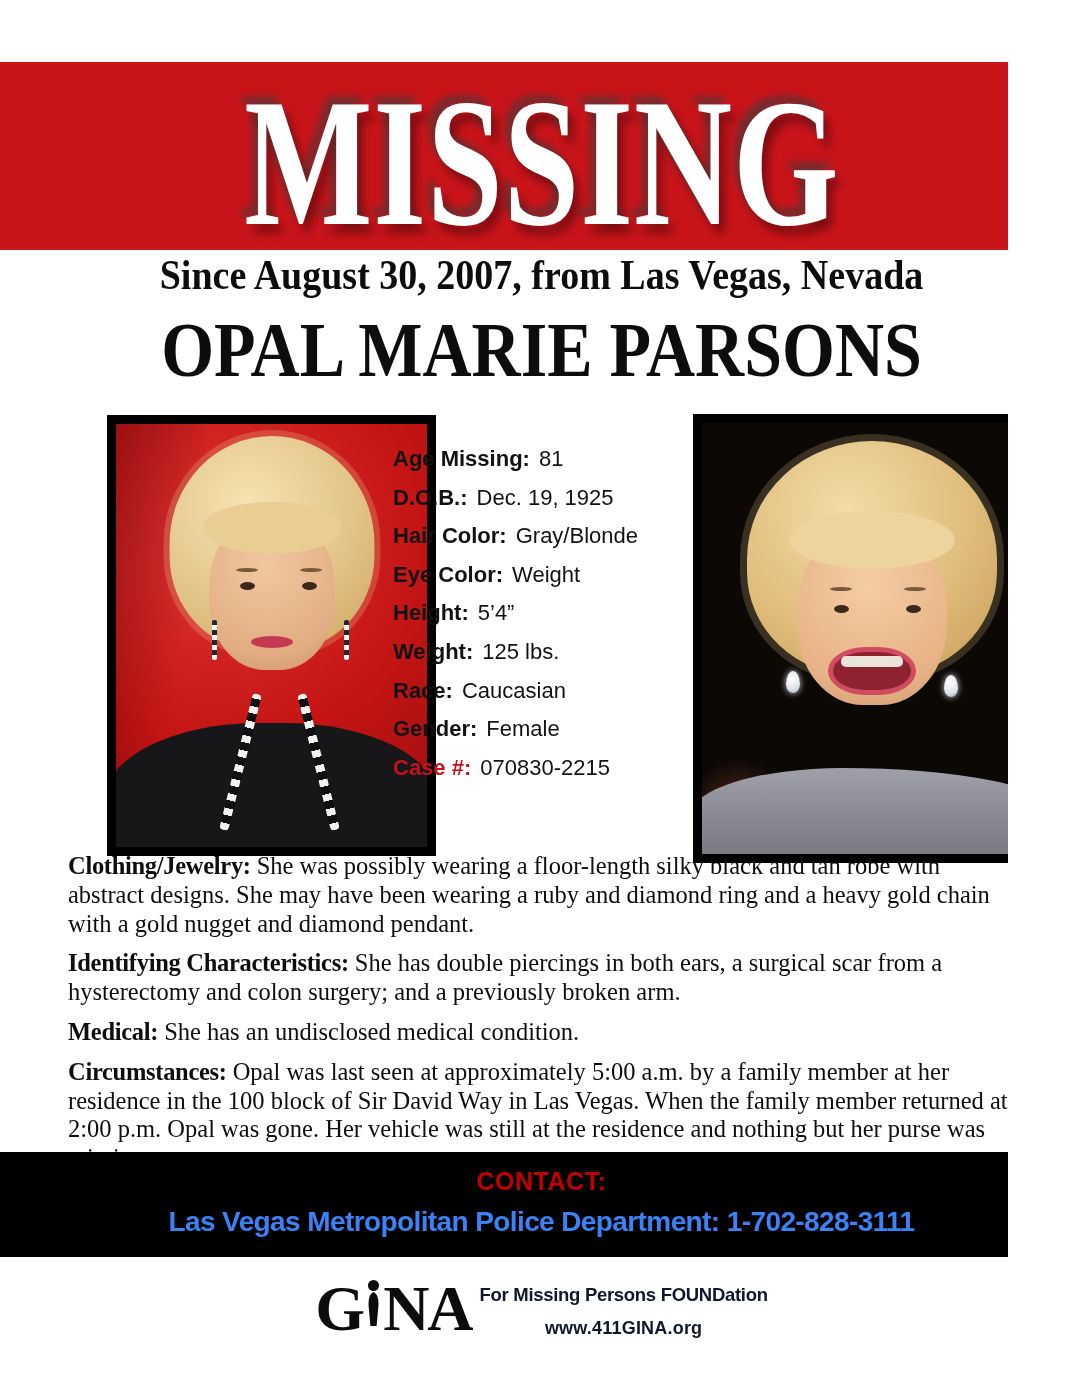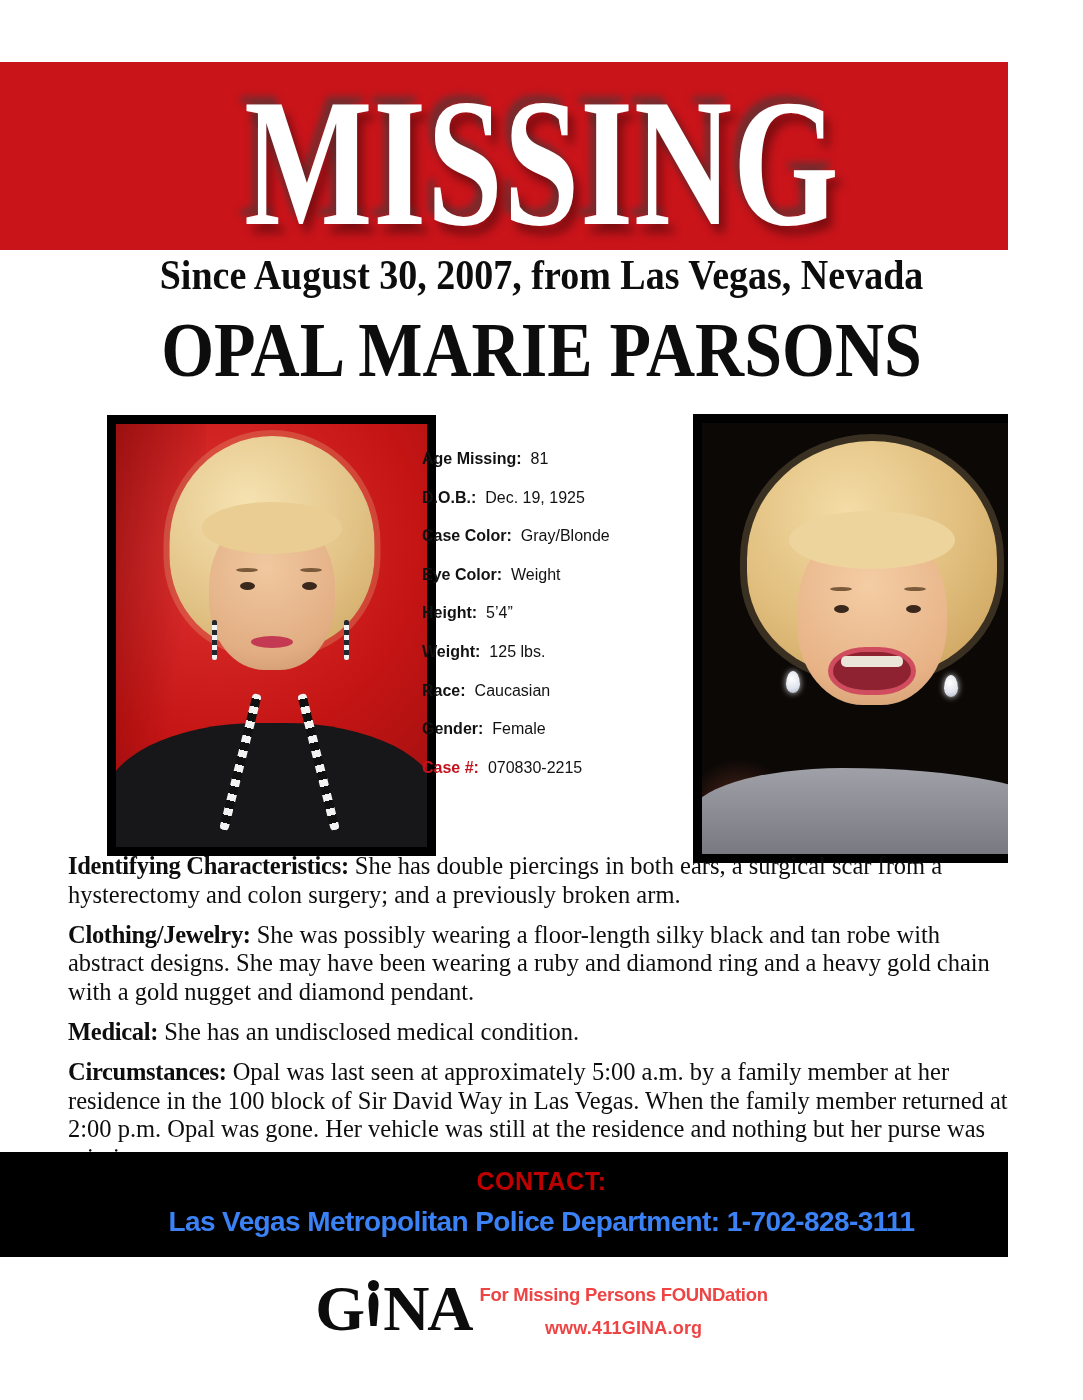--- a/index.html
+++ b/index.html
@@ -67,22 +67,22 @@
   .photo-right .shoulders{height:92px;background:linear-gradient(#a0a0a8,#76767f);
          border-radius:42% 58% 0 0/52% 46% 0 0;}
   .strand{position:absolute;width:9px;height:140px;border-radius:4px;
          background:repeating-linear-gradient(0deg,#f2f2f2 0 7px,#101010 7px 15px);}
   .photo-left .strand.l{left:120px;top:268px;transform:rotate(14deg);}
   .photo-left .strand.r{left:198px;top:268px;transform:rotate(-14deg);}
   .blob{position:absolute;left:-18px;bottom:-14px;width:110px;height:110px;border-radius:50%;
          background:radial-gradient(circle,#5c2a1e 0%, rgba(60,25,15,0) 70%);}
 
   
-  .details{position:absolute;left:422px;top:440px;font-family:"Liberation Sans", sans-serif;
-           font-size:16px;color:#121212;}
+  .details{position:absolute;left:393px;top:440px;font-family:"Liberation Sans", sans-serif;
+           font-size:22px;color:#121212;}
   .detail-row{line-height:38.6px;white-space:nowrap;}
   .dl{font-weight:bold;}
   .dv{margin-left:9px;}
   .case-red .dl{color:#c3121c;}
 
   
   .paragraphs{position:absolute;left:68px;top:852px;width:950px;
               font-size:24.5px;line-height:28.8px;color:#0e0e0e;}
   .paragraphs p{margin:0 0 11px 0;}
   .paragraphs b{font-weight:bold;letter-spacing:-0.3px;}
@@ -94,21 +94,21 @@
   .contact-heading{padding-top:15px;font-size:25px;color:#c00000;letter-spacing:0.5px;}
   .contact-line{margin-top:10px;font-size:28px;color:#3b82f6;letter-spacing:-0.6px;}
 
   
   .logo-row{position:absolute;left:0;top:1280px;width:1083px;display:flex;
             justify-content:center;align-items:flex-start;}
   .brand{display:flex;align-items:flex-end;font-family:"Liberation Serif", serif;
          font-weight:bold;font-size:64px;line-height:52px;color:#0c0c0c;letter-spacing:-2px;}
   .brand .person-icon{display:inline-block;margin:0 2px 2px 3px;}
   .tagline-block{margin-left:8px;margin-top:4px;text-align:center;
-         font-family:"Liberation Sans", sans-serif;font-weight:bold;color:#ef4444;}
+         font-family:"Liberation Sans", sans-serif;font-weight:bold;color:#0f172a;}
   .tagline{font-size:18.5px;line-height:22px;letter-spacing:-0.3px;}
   .url{font-size:18px;line-height:20px;margin-top:12px;letter-spacing:0.2px;}
 </style>
 </head>
 <body>
 
 <div class="page">
 
   <header class="banner">
     <h1>MISSING</h1>
@@ -135,21 +135,21 @@
   </figure>
 
   <div class="details">
     <div class="detail-row">
       <span class="dl">Age Missing:</span><span class="dv">81</span>
     </div>
     <div class="detail-row">
       <span class="dl">D.O.B.:</span><span class="dv">Dec. 19, 1925</span>
     </div>
     <div class="detail-row">
-      <span class="dl">Case Color:</span><span class="dv">Gray/Blonde</span>
+      <span class="dl">Hair Color:</span><span class="dv">Gray/Blonde</span>
     </div>
     <div class="detail-row">
       <span class="dl">Eye Color:</span><span class="dv">Weight</span>
     </div>
     <div class="detail-row">
       <span class="dl">Height:</span><span class="dv">5’4”</span>
     </div>
     <div class="detail-row">
       <span class="dl">Weight:</span><span class="dv">125 lbs.</span>
     </div>
@@ -175,22 +175,22 @@
     <div class="mouth">
       <div class="teeth"></div>
     </div>
     <div class="teardrop l"></div>
     <div class="teardrop r"></div>
     <div class="blob"></div>
     <div class="shoulders"></div>
   </figure>
 
   <section class="paragraphs">
+    <p><b>Clothing/Jewelry:</b><span class="ptext">She was possibly wearing a floor-length silky black and tan robe with abstract designs. She may have been wearing a ruby and diamond ring and a heavy gold chain with a gold nugget and diamond pendant.</span></p>
     <p><b>Identifying Characteristics:</b><span class="ptext">She has double piercings in both ears, a surgical scar from a hysterectomy and colon surgery; and a previously broken arm.</span></p>
-    <p><b>Clothing/Jewelry:</b><span class="ptext">She was possibly wearing a floor-length silky black and tan robe with abstract designs. She may have been wearing a ruby and diamond ring and a heavy gold chain with a gold nugget and diamond pendant.</span></p>
     <p><b>Medical:</b><span class="ptext">She has an undisclosed medical condition.</span></p>
     <p><b>Circumstances:</b><span class="ptext">Opal was last seen at approximately 5:00 a.m. by a family member at her residence in the 100 block of Sir David Way in Las Vegas. When the family member returned at 2:00 p.m. Opal was gone. Her vehicle was still at the residence and nothing but her purse was missing.</span></p>
   </section>
 
   <footer class="contact-bar">
     <div class="contact-heading">CONTACT:</div>
     <div class="contact-line">Las Vegas Metropolitan Police Department: 1-702-828-3111</div>
   </footer>
 
   <div class="logo-row">

